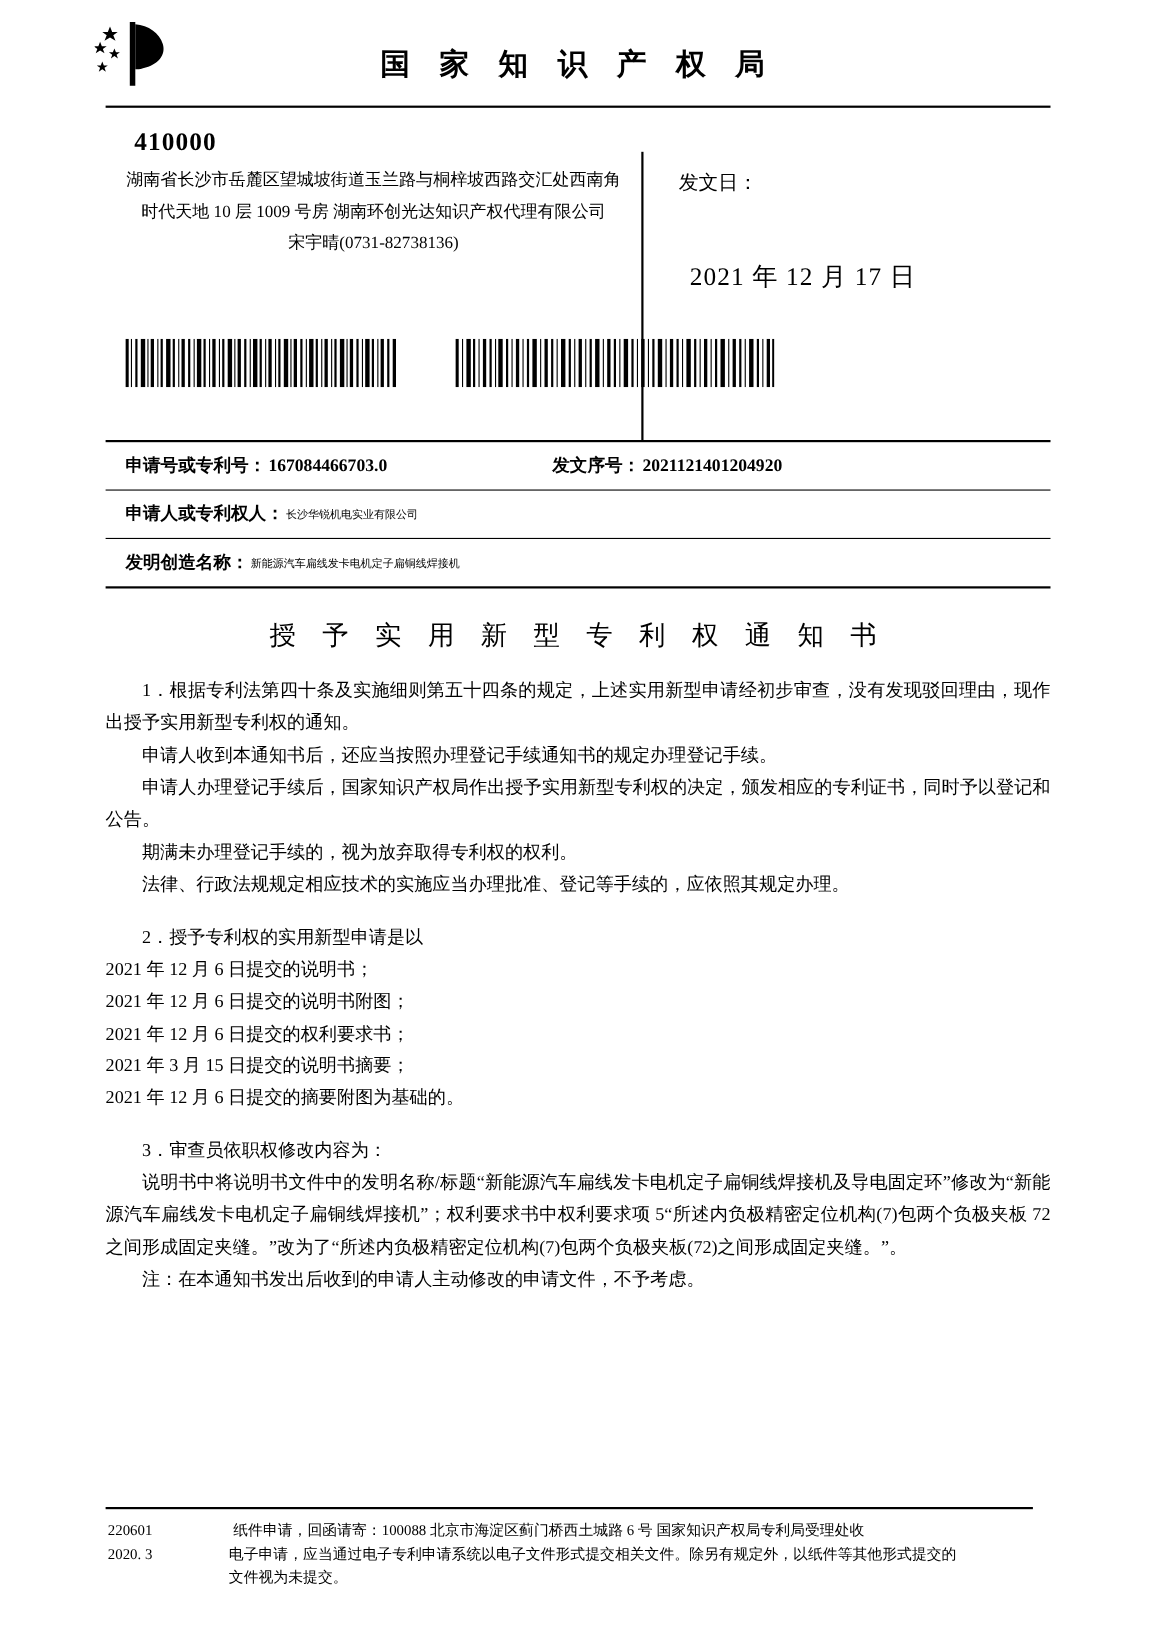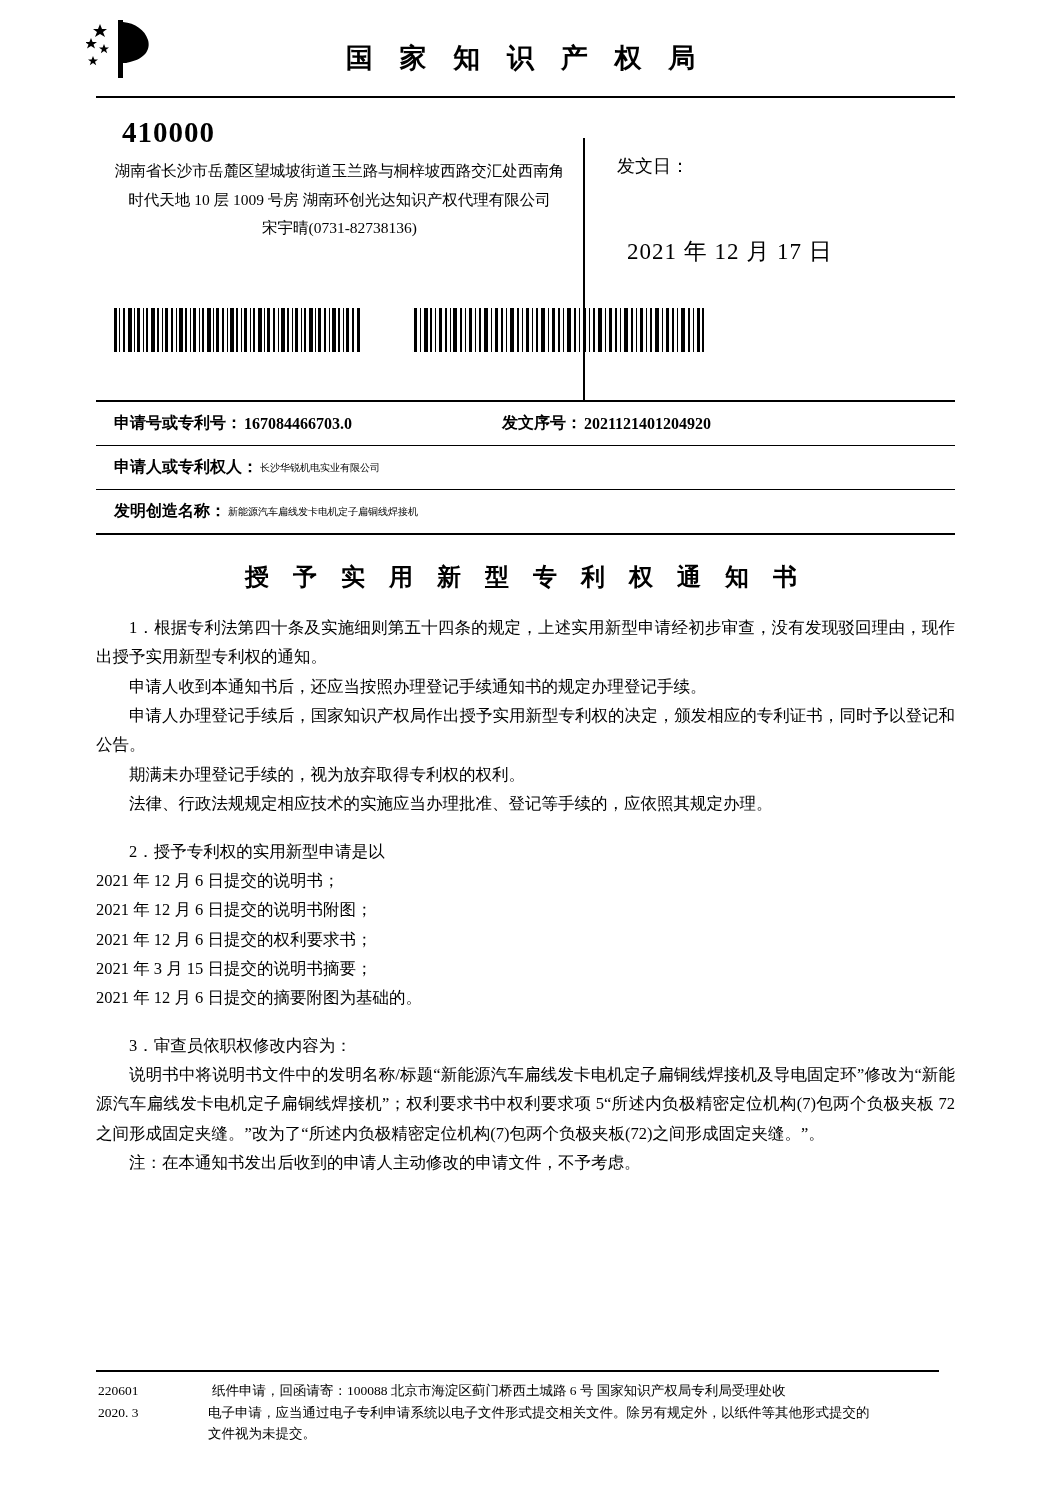--- a/index.html
+++ b/index.html
@@ -57,21 +57,21 @@
     position: relative;
     display: flex;
     min-height: 302px;
   }
   .addr-left {
     flex: 1 1 auto;
     padding: 18px 0 0 0;
     position: relative;
   }
   .postcode {
-    font-size: 29px;
+    font-size: 23px;
     font-weight: bold;
     margin-left: 26px;
     letter-spacing: 1px;
   }
   .addr-lines {
     text-align: center;
     font-size: 15.5px;
     line-height: 1.85;
     margin-top: 8px;
     padding: 0 18px;
@@ -127,21 +127,21 @@
     font-size: 10px;
   }
   .col-2 {
     margin-left: 150px;
   }
 
   
   .doc-title {
     text-align: center;
     font-size: 24px;
-    font-weight: bold;
+    font-weight: normal;
     letter-spacing: 9px;
     margin: 26px 0 20px 0;
   }
 
   
   .body-text {
     font-size: 16.5px;
     line-height: 1.78;
     text-align: justify;
   }

